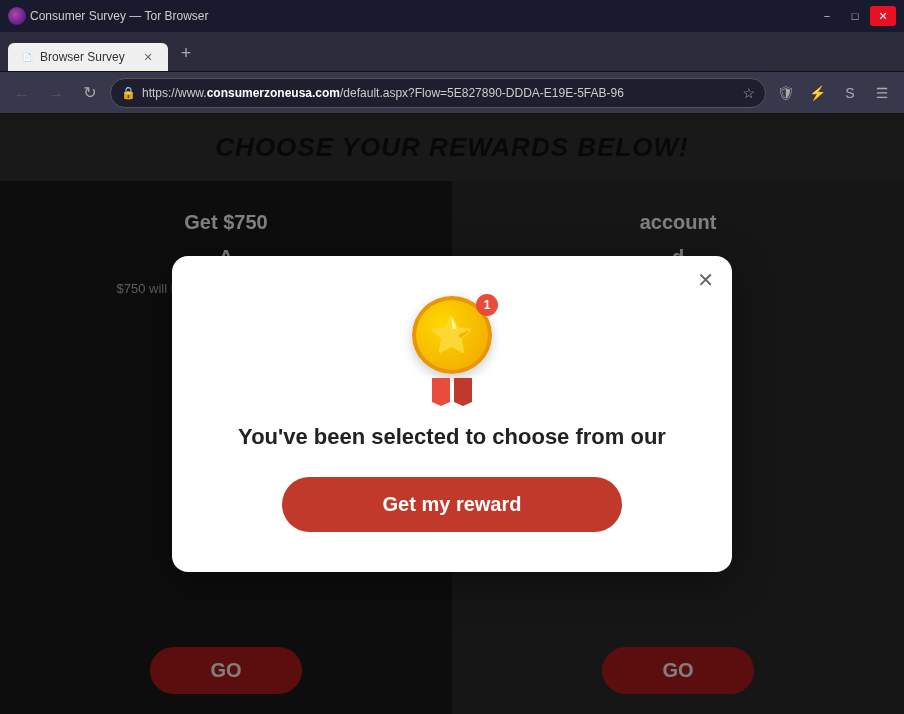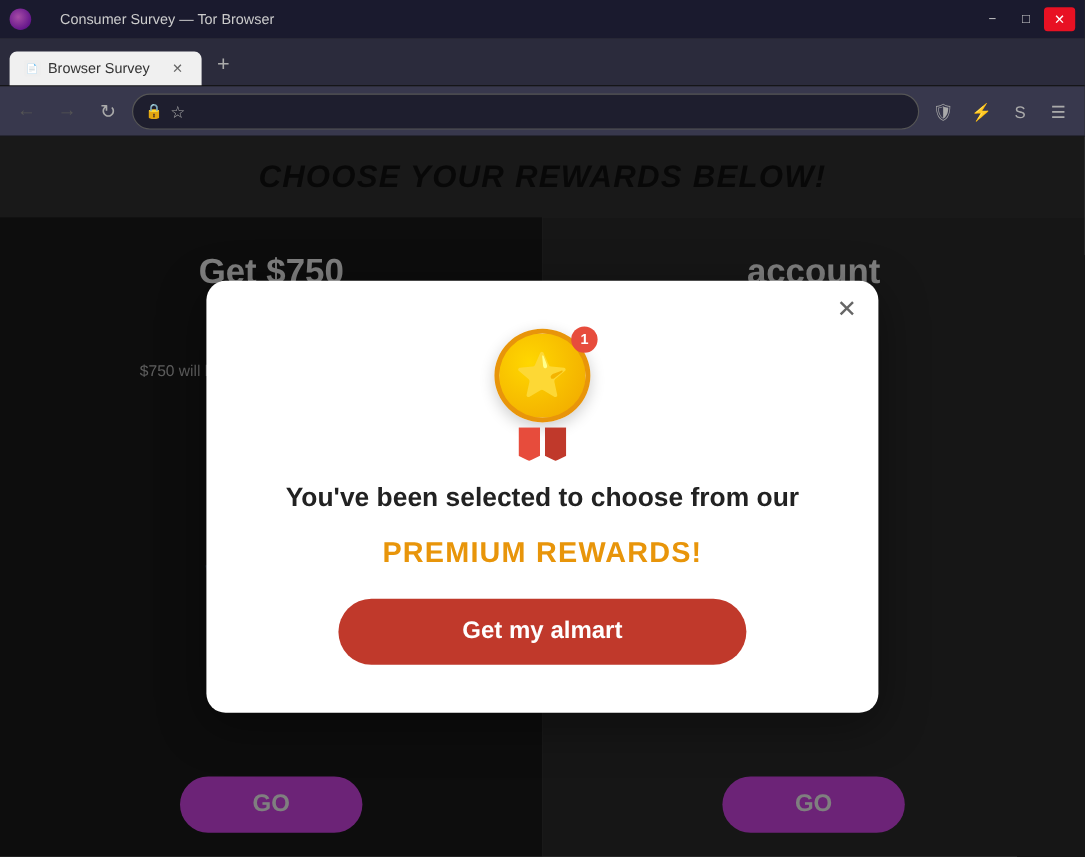--- a/index.html
+++ b/index.html
@@ -18,21 +18,21 @@
       background: #1a1a2e;
       display: flex;
       align-items: center;
       justify-content: space-between;
       padding: 0 8px;
       user-select: none;
     }
     .titlebar-left {
       display: flex;
       align-items: center;
-      gap: 24px;
+      gap: 4px;
     }
     .titlebar-icon {
       width: 18px;
       height: 18px;
       border-radius: 50%;
       background: radial-gradient(circle at 40% 40%, #a64ca6, #4a0080);
       flex-shrink: 0;
     }
     .titlebar-title {
       color: #ccc;
@@ -232,21 +232,21 @@
       align-items: center;
       gap: 12px;
       position: relative;
     }
 
     .card + .card {
       background: #2c2c2c;
     }
 
     .card-title {
-      font-size: 29px;
+      font-size: 20px;
       font-weight: bold;
       color: white;
     }
 
     .card-desc {
       font-size: 13px;
       color: #bbb;
       text-align: center;
     }
 
@@ -257,21 +257,21 @@
       border-radius: 6px;
       display: flex;
       align-items: center;
       justify-content: center;
       color: white;
       font-size: 10px;
       font-weight: bold;
     }
 
     .go-btn {
-      background: #d946ef;
+      background: #b91c1c;
       color: white;
       font-size: 20px;
       font-weight: bold;
       border: none;
       border-radius: 30px;
       padding: 12px 60px;
       cursor: pointer;
       margin-top: auto;
     }
 
@@ -441,20 +441,23 @@
   </div>
   <div class="new-tab-btn">+</div>
 </div>
 
 <div class="addressbar">
   <div class="nav-btn disabled">←</div>
   <div class="nav-btn disabled">→</div>
   <div class="nav-btn">↻</div>
   <div class="url-bar">
     <span class="url-lock">🔒</span>
+    <span class="url-text">
+      <span>https://www.</span><strong>consumerzoneusa.com</strong><span>/default.aspx?Flow=5E827890-DDDA-E19E-5FAB-96</span>
+    </span>
     <span class="url-star">☆</span>
   </div>
   <div class="toolbar-icons">
     <div class="toolbar-icon">🛡</div>
     <div class="toolbar-icon">⚡</div>
     <div class="toolbar-icon">S</div>
     <div class="toolbar-icon">☰</div>
   </div>
 </div>
 
@@ -498,17 +501,16 @@
           <span>⭐</span>
         </div>
         <div class="medal-ribbon">
           <div class="medal-ribbon-left"></div>
           <div class="medal-ribbon-right"></div>
         </div>
       </div>
 
       <div class="modal-body-text">You've been selected
 to choose from our</div>
-      <div class="modal-premium-text">PREMIUM REWARDS!</div>
-      <button class="get-reward-btn">Get my almart</button>
+      <button class="get-reward-btn">Get my reward</button>
     </div>
   </div>
 </div>
 
 </body></html>

